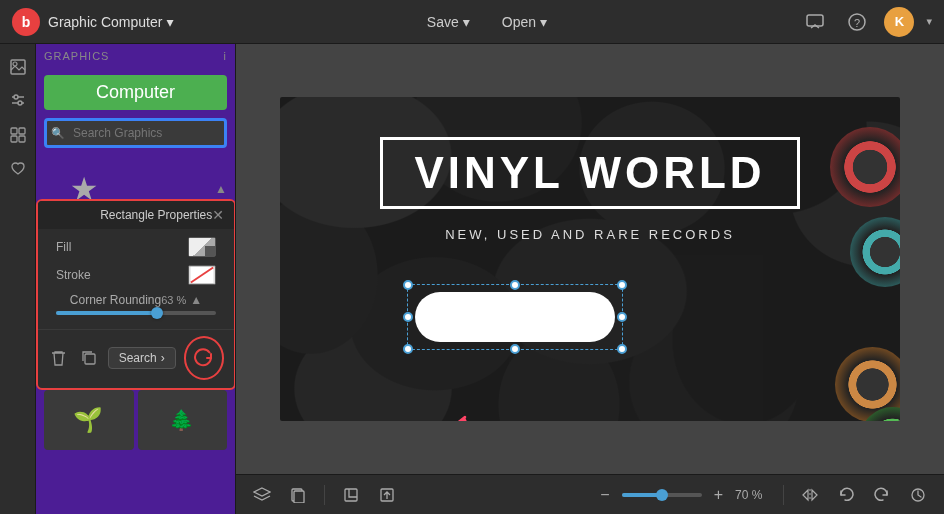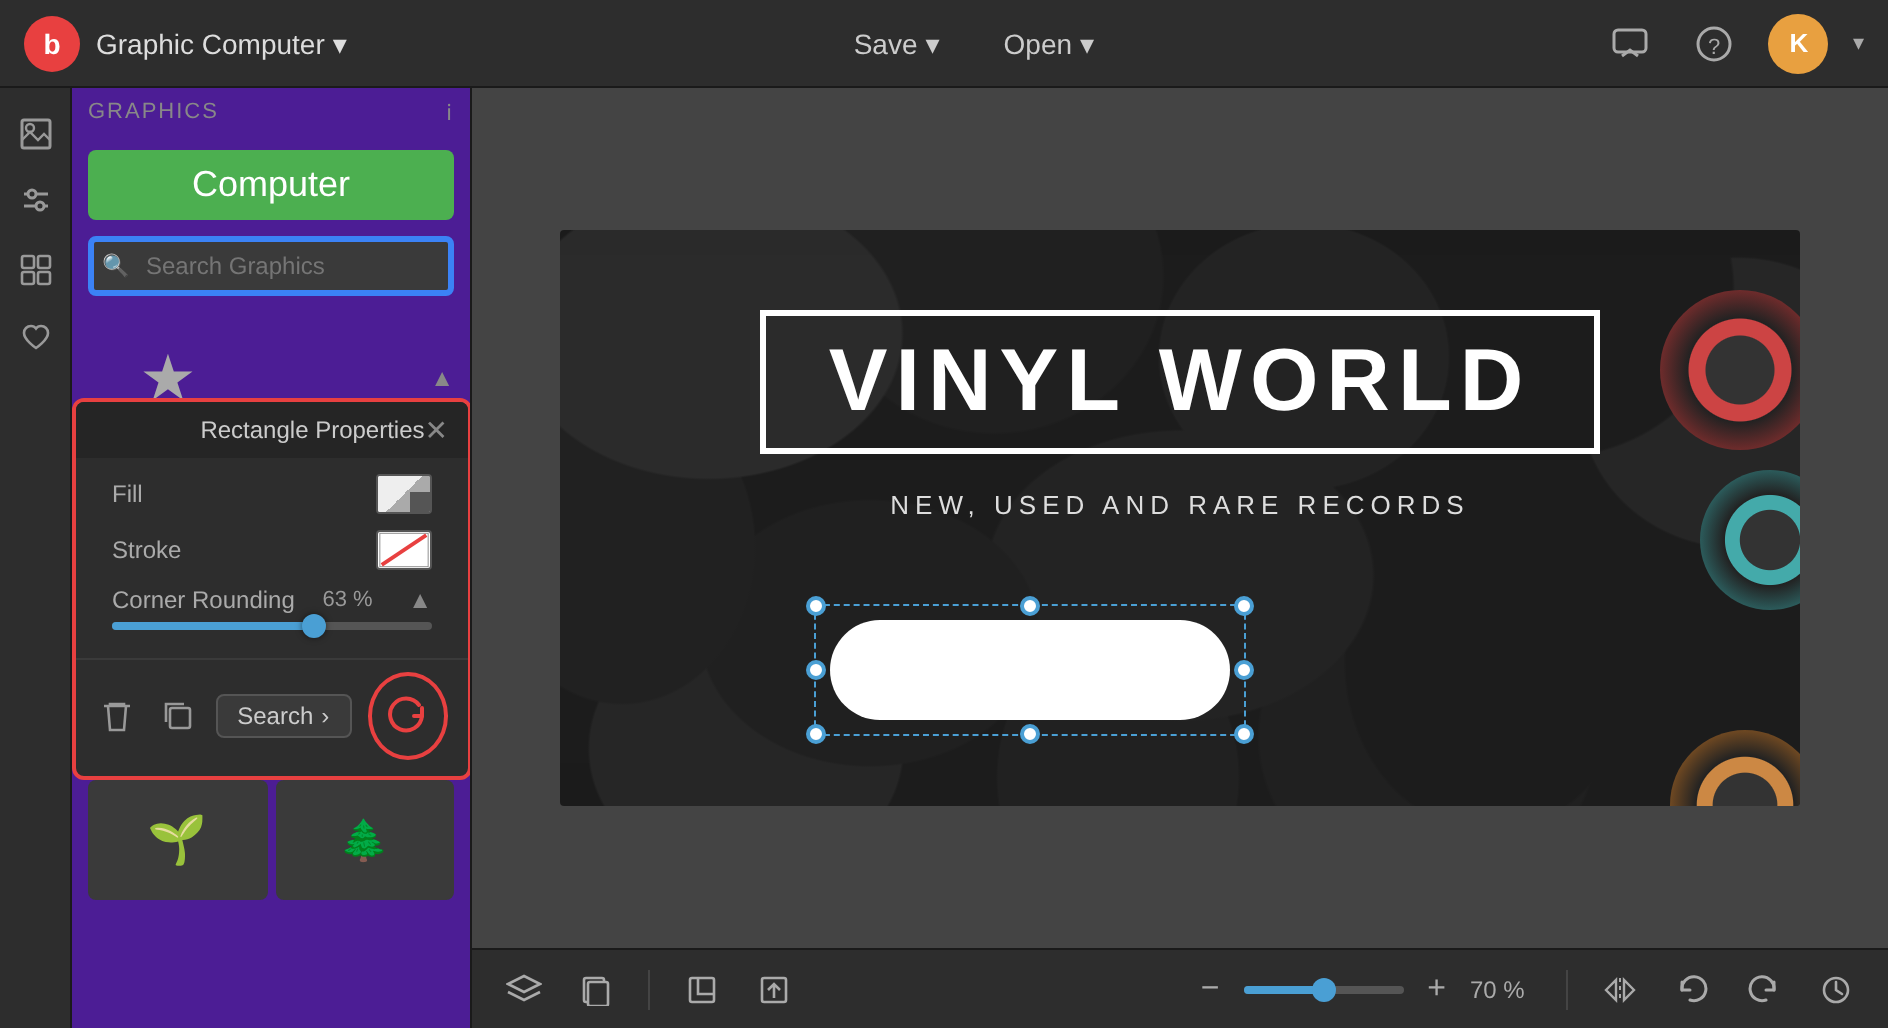--- a/index.html
+++ b/index.html
@@ -190,21 +190,21 @@
       position: absolute;
       right: 0; bottom: 0;
       width: 10px; height: 10px;
       background: #555;
     }
 
     .corner-row {
       margin-bottom: 6px;
     }
     .corner-header-row {
-      display: flex; align-items: center; justify-content: space-between;
+      display: flex; align-items: center; justify-content: center;
       margin-bottom: 4px;
     }
     .corner-label {
       font-size: 12px; color: #aaa;
     }
     .corner-value {
       font-size: 11px; color: #999;
     }
     .slider-track {
       width: 100%;
@@ -284,21 +284,21 @@
     .canvas-viewport {
       flex: 1;
       display: flex;
       align-items: center;
       justify-content: center;
       overflow: hidden;
       position: relative;
     }
     .canvas-frame {
       width: 620px;
-      height: 288px;
+      height: 324px;
       position: relative;
       overflow: hidden;
       border-radius: 2px;
     }
 
     
     .vinyl-bg-overlay {
       position: absolute; inset: 0;
       background: radial-gradient(ellipse 160px 120px at 12% 18%, #2a2a2a 60%, transparent 61%),
                   radial-gradient(ellipse 140px 130px at 35% 8%, #1f1f1f 60%, transparent 61%),

